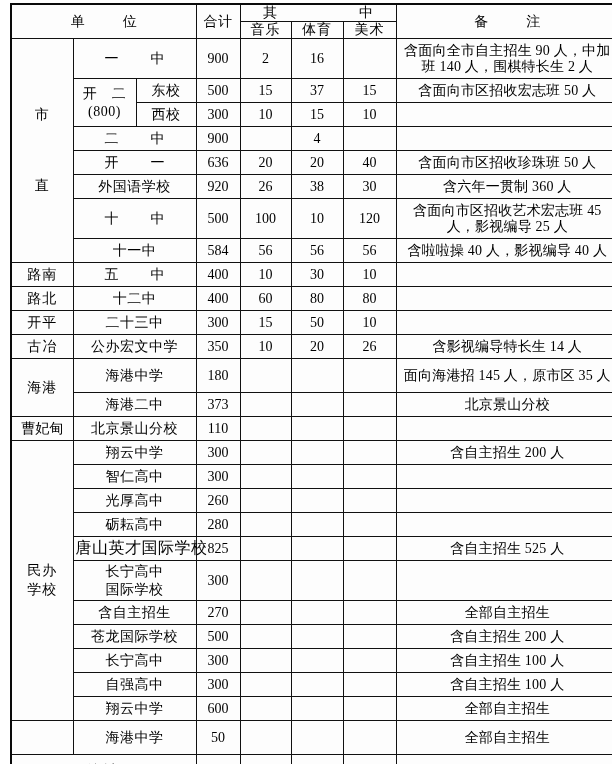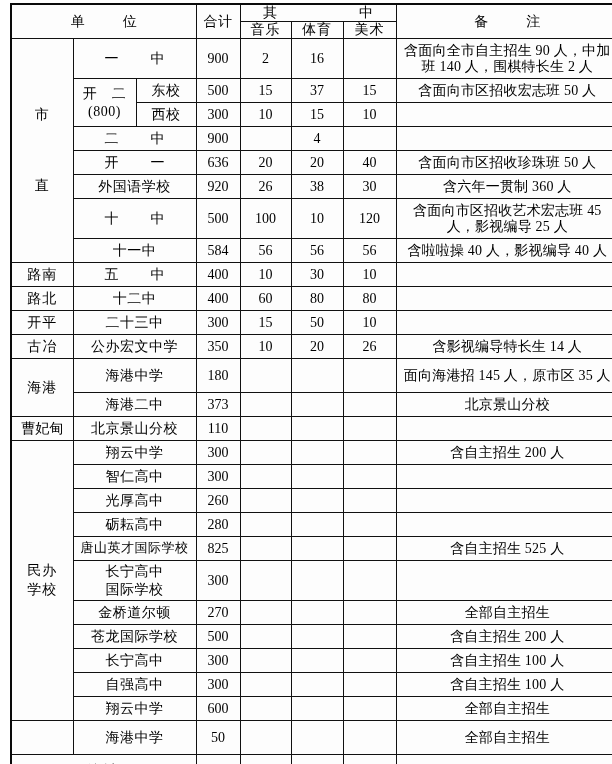--- a/index.html
+++ b/index.html
@@ -311,42 +311,42 @@
       <tr class="r-norm">
         <td colspan="2" class="school">砺耘高中</td>
         <td class="num">280</td>
         <td class="num"></td>
         <td class="num"></td>
         <td class="num"></td>
         <td class="note"></td>
       </tr>
 
       <tr class="r-norm">
-        <td colspan="2" class="school" style="font-size:13px">唐山英才国际学校</td>
+        <td colspan="2" class="school" style="font-size:16px">唐山英才国际学校</td>
         <td class="num">825</td>
         <td class="num"></td>
         <td class="num"></td>
         <td class="num"></td>
         <td class="note">含自主招生 525 人</td>
       </tr>
 
       <tr class="r-tall">
         <td colspan="2" class="school two-line">
           <span style="display:block">长宁高中</span>
           <span style="display:block">国际学校</span>
         </td>
         <td class="num">300</td>
         <td class="num"></td>
         <td class="num"></td>
         <td class="num"></td>
         <td class="note"></td>
       </tr>
 
       <tr class="r-norm">
-        <td colspan="2" class="school">金桥道尔顿</td>
+        <td colspan="2" class="school">含自主招生</td>
         <td class="num">270</td>
         <td class="num"></td>
         <td class="num"></td>
         <td class="num"></td>
         <td class="note">全部自主招生</td>
       </tr>
 
       <tr class="r-norm">
         <td colspan="2" class="school">苍龙国际学校</td>
         <td class="num">500</td>

